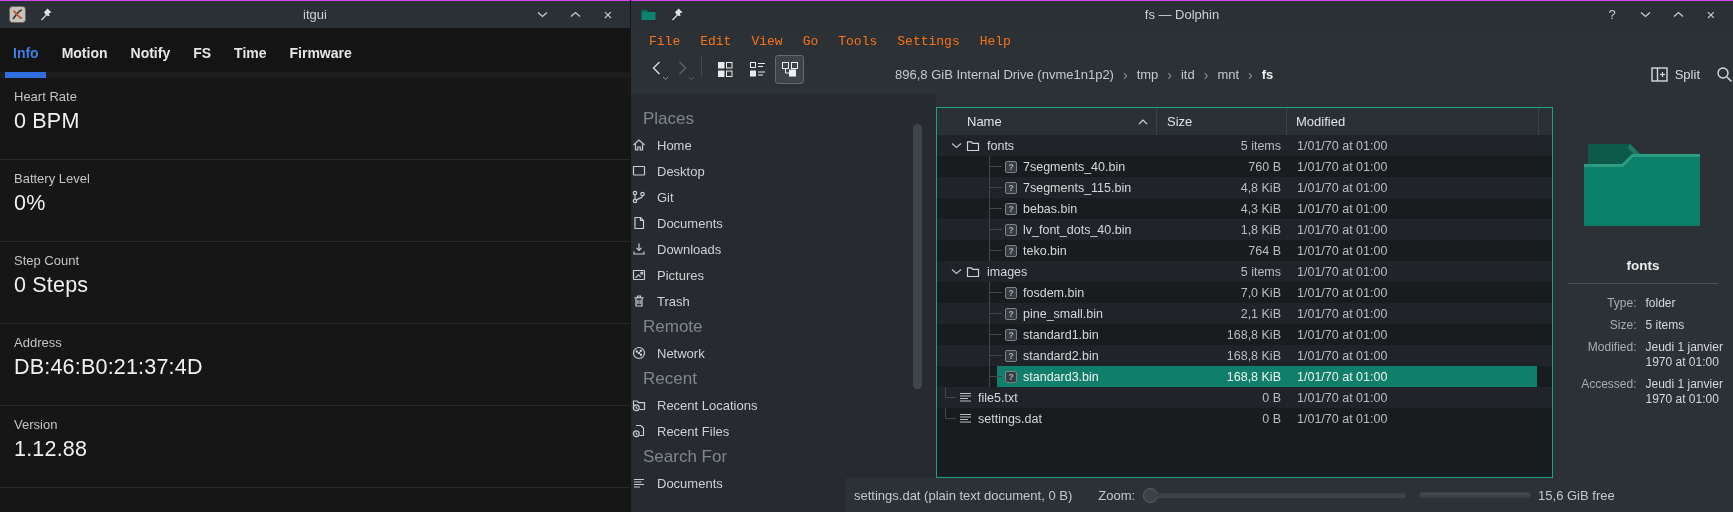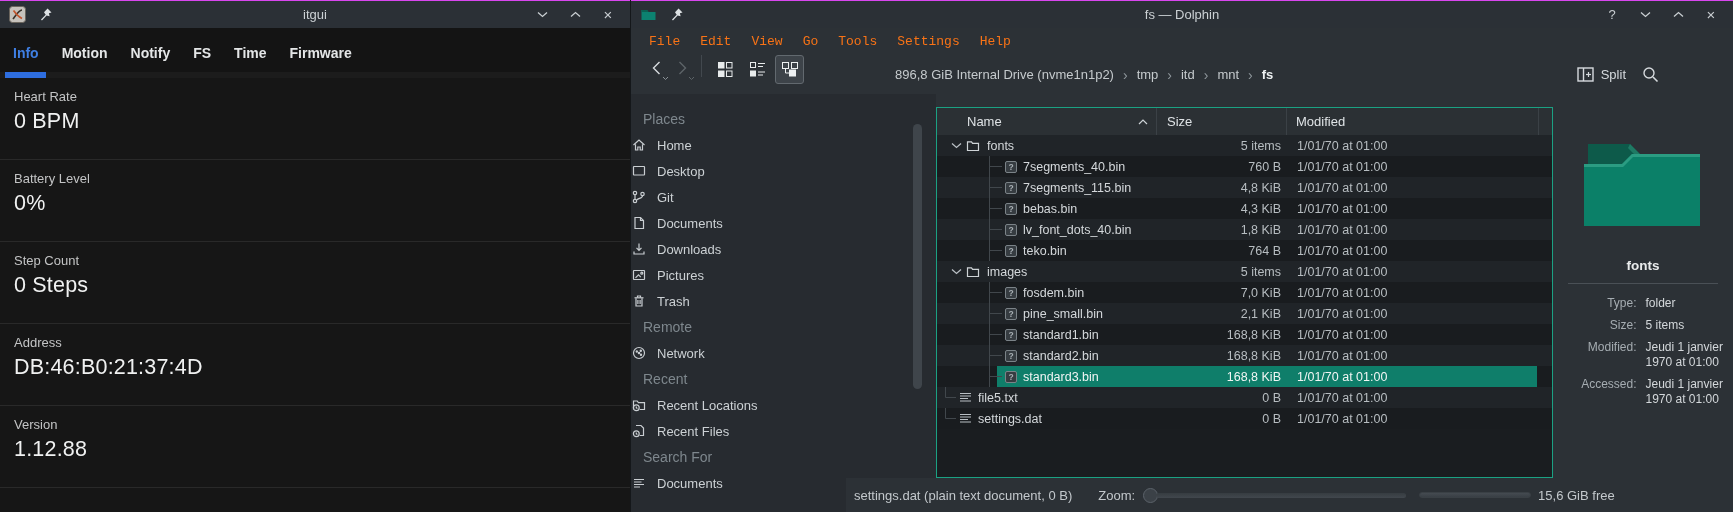--- a/index.html
+++ b/index.html
@@ -33,27 +33,27 @@
   .toolbar { height:39px; display:flex; background:#2c3136; padding-left:12px; }
   .nav-btn { width:26px; height:26px; position:relative; display:flex; align-items:center; justify-content:center; color:#d7dbde; }
   .nav-btn.disabled { color:#5d6468; }
   .nav-btn .dd { position:absolute; right:0; bottom:0; }
   .tool-sep { width:1px; height:22px; background:#42484e; margin:0 9px 0 6px; }
   .view-btn { width:29px; height:29px; display:flex; align-items:center; justify-content:center; border-radius:3px; border:1px solid transparent; margin-right:3px; }
   .view-btn.selected { background:#3d4349; border-color:#62696f; }
   .breadcrumb { display:flex; align-items:center; margin-left:88px; font-size:13px; color:#c5cacd; white-space:nowrap; }
   .crumb-sep { color:#8f979c; margin:0 9px; font-size:14px; }
   .crumb-current { font-weight:bold; color:#edf0f1; }
-  .tb-right { margin-left:auto; display:flex; align-items:center; padding-right:74px; gap:16px; }
+  .tb-right { margin-left:auto; display:flex; align-items:center; gap:16px; }
   .split-btn { display:flex; align-items:center; gap:7px; color:#d6dade; font-size:13px; }
 
   .dolphin-main { position:absolute; left:0; top:94px; right:0; bottom:0; background:#2c3136; }
   
   .places { position:absolute; left:0; top:0; width:215px; bottom:0; background:#272b30; padding-top:12px; overflow:hidden; }
-  .side-header { height:26px; line-height:26px; padding-left:12px; font-size:14px; color:#7e878d; }
+  .side-header { height:26px; line-height:26px; padding-left:12px; font-size:17px; color:#7e878d; }
   .side-item { height:26px; display:flex; align-items:center; gap:10px; cursor:default; }
   .side-item .side-label { font-size:13px; color:#ccd1d4; }
   .side-icon { width:16px; height:16px; color:#c9ced2; display:flex; }
   .scrollstrip { position:absolute; left:215px; top:0; width:90px; bottom:34px; background:#272b30; }
   .scroll-pill { position:absolute; right:14px; top:30px; width:9px; height:265px; border-radius:5px; background:#3f454b; }
 
   
   .fileview { position:absolute; left:305px; top:13px; width:617px; height:371px; background:#1a1d20; border:1px solid #1ba183; display:flex; flex-direction:column; }
   .fv-header { display:flex; height:27px; background:#2b3034; color:#dfe3e6; font-size:13px; flex:none; }
   .fv-h-cell { display:flex; align-items:center; border-right:1px solid #3b4146; }

